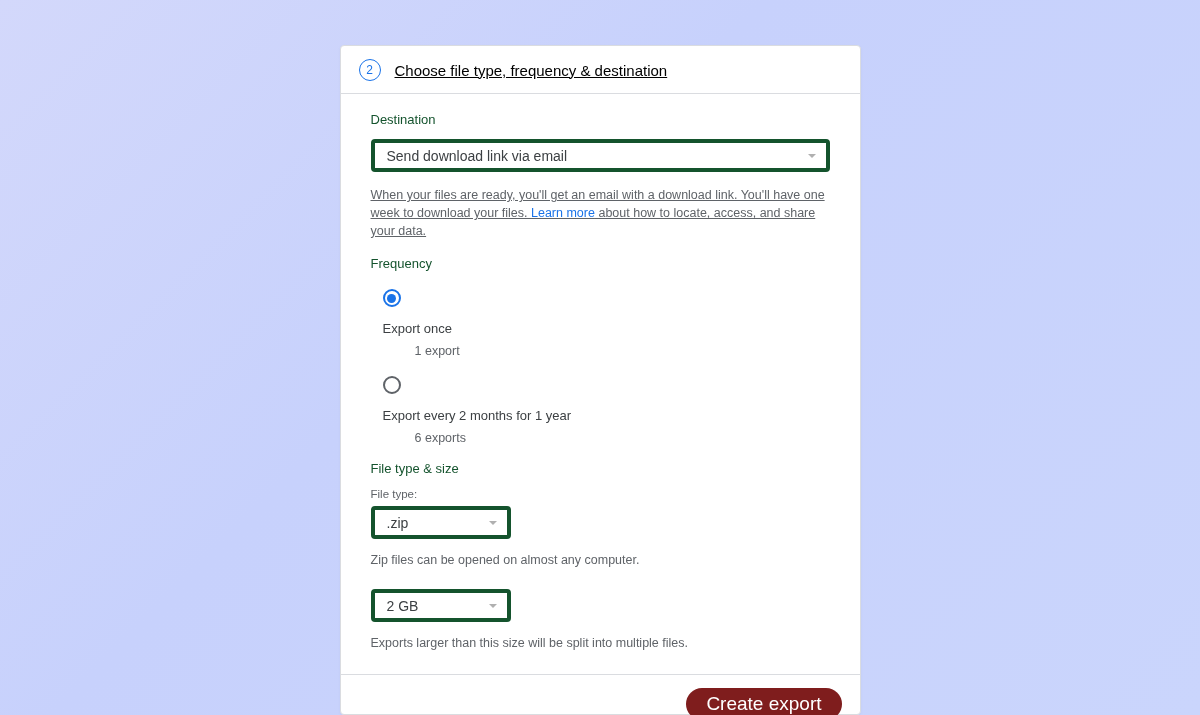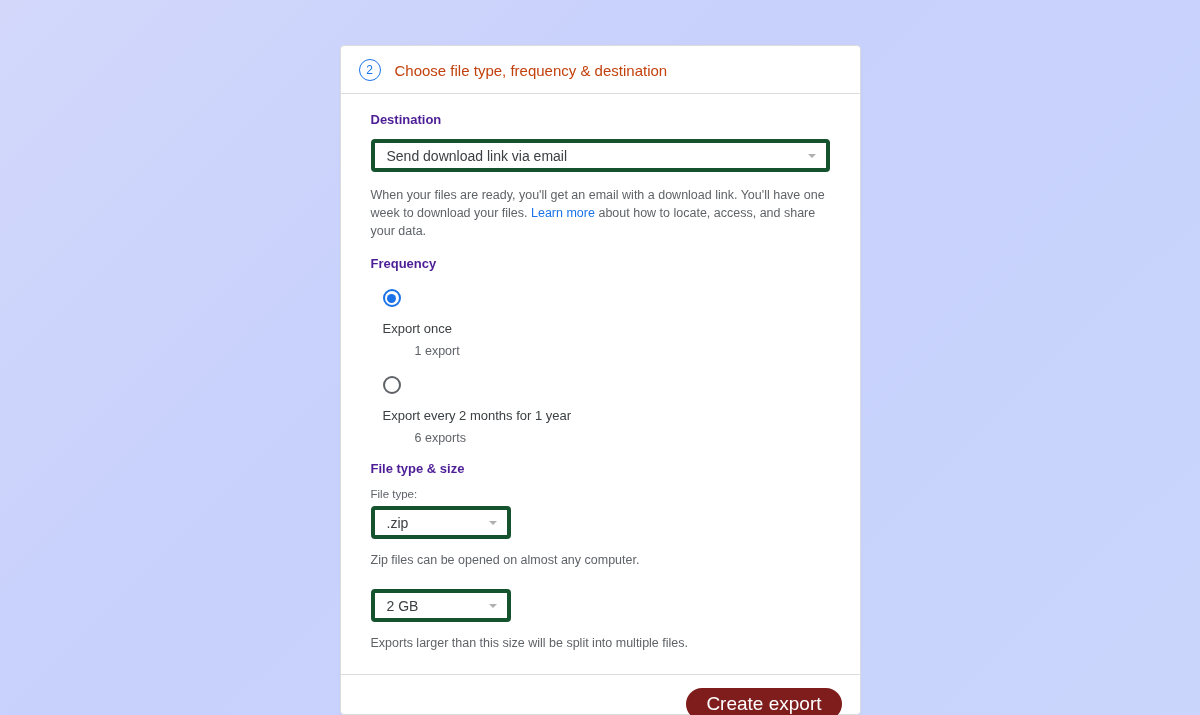--- a/index.html
+++ b/index.html
@@ -31,31 +31,32 @@
     width: 22px; height: 22px;
     border: 1px solid #1a73e8;
     border-radius: 50%;
     color: #1a73e8;
     font-size: 12px;
     display: flex; align-items: center; justify-content: center;
     font-weight: 500;
   }
   .card-title {
     font-size: 15px;
-    color: #c2410c;
+    color: #000000;
     font-weight: 500;
+    text-decoration: underline;
   }
   .card-body {
     padding: 18px 30px 24px 30px;
     color: #3c4043;
   }
   .section-title {
     font-size: 13px;
-    font-weight: 700;
-    color: #4c1d95;
+    font-weight: 400;
+    color: #14532d;
     margin-bottom: 12px;
   }
   .field-label {
     font-size: 11.5px;
     color: #5f6368;
     margin-bottom: 6px;
     display: block;
   }
   .select {
     position: relative;
@@ -79,20 +80,21 @@
     width: 0; height: 0;
     border-left: 4px solid transparent;
     border-right: 4px solid transparent;
     border-top: 4px solid #b0b0b0;
   }
   .help-text {
     font-size: 12.5px;
     color: #5f6368;
     line-height: 1.45;
     margin-top: 14px;
+    text-decoration: underline;
   }
   .help-text a { color: #1a73e8; text-decoration: none; }
   .section-gap { margin-top: 16px; }
   .radio-row {
     display: flex;
     align-items: flex-start;
     gap: 14px;
     padding: 5px 8px 0 12px;
     margin-top: 4px;
     flex-direction: column;

